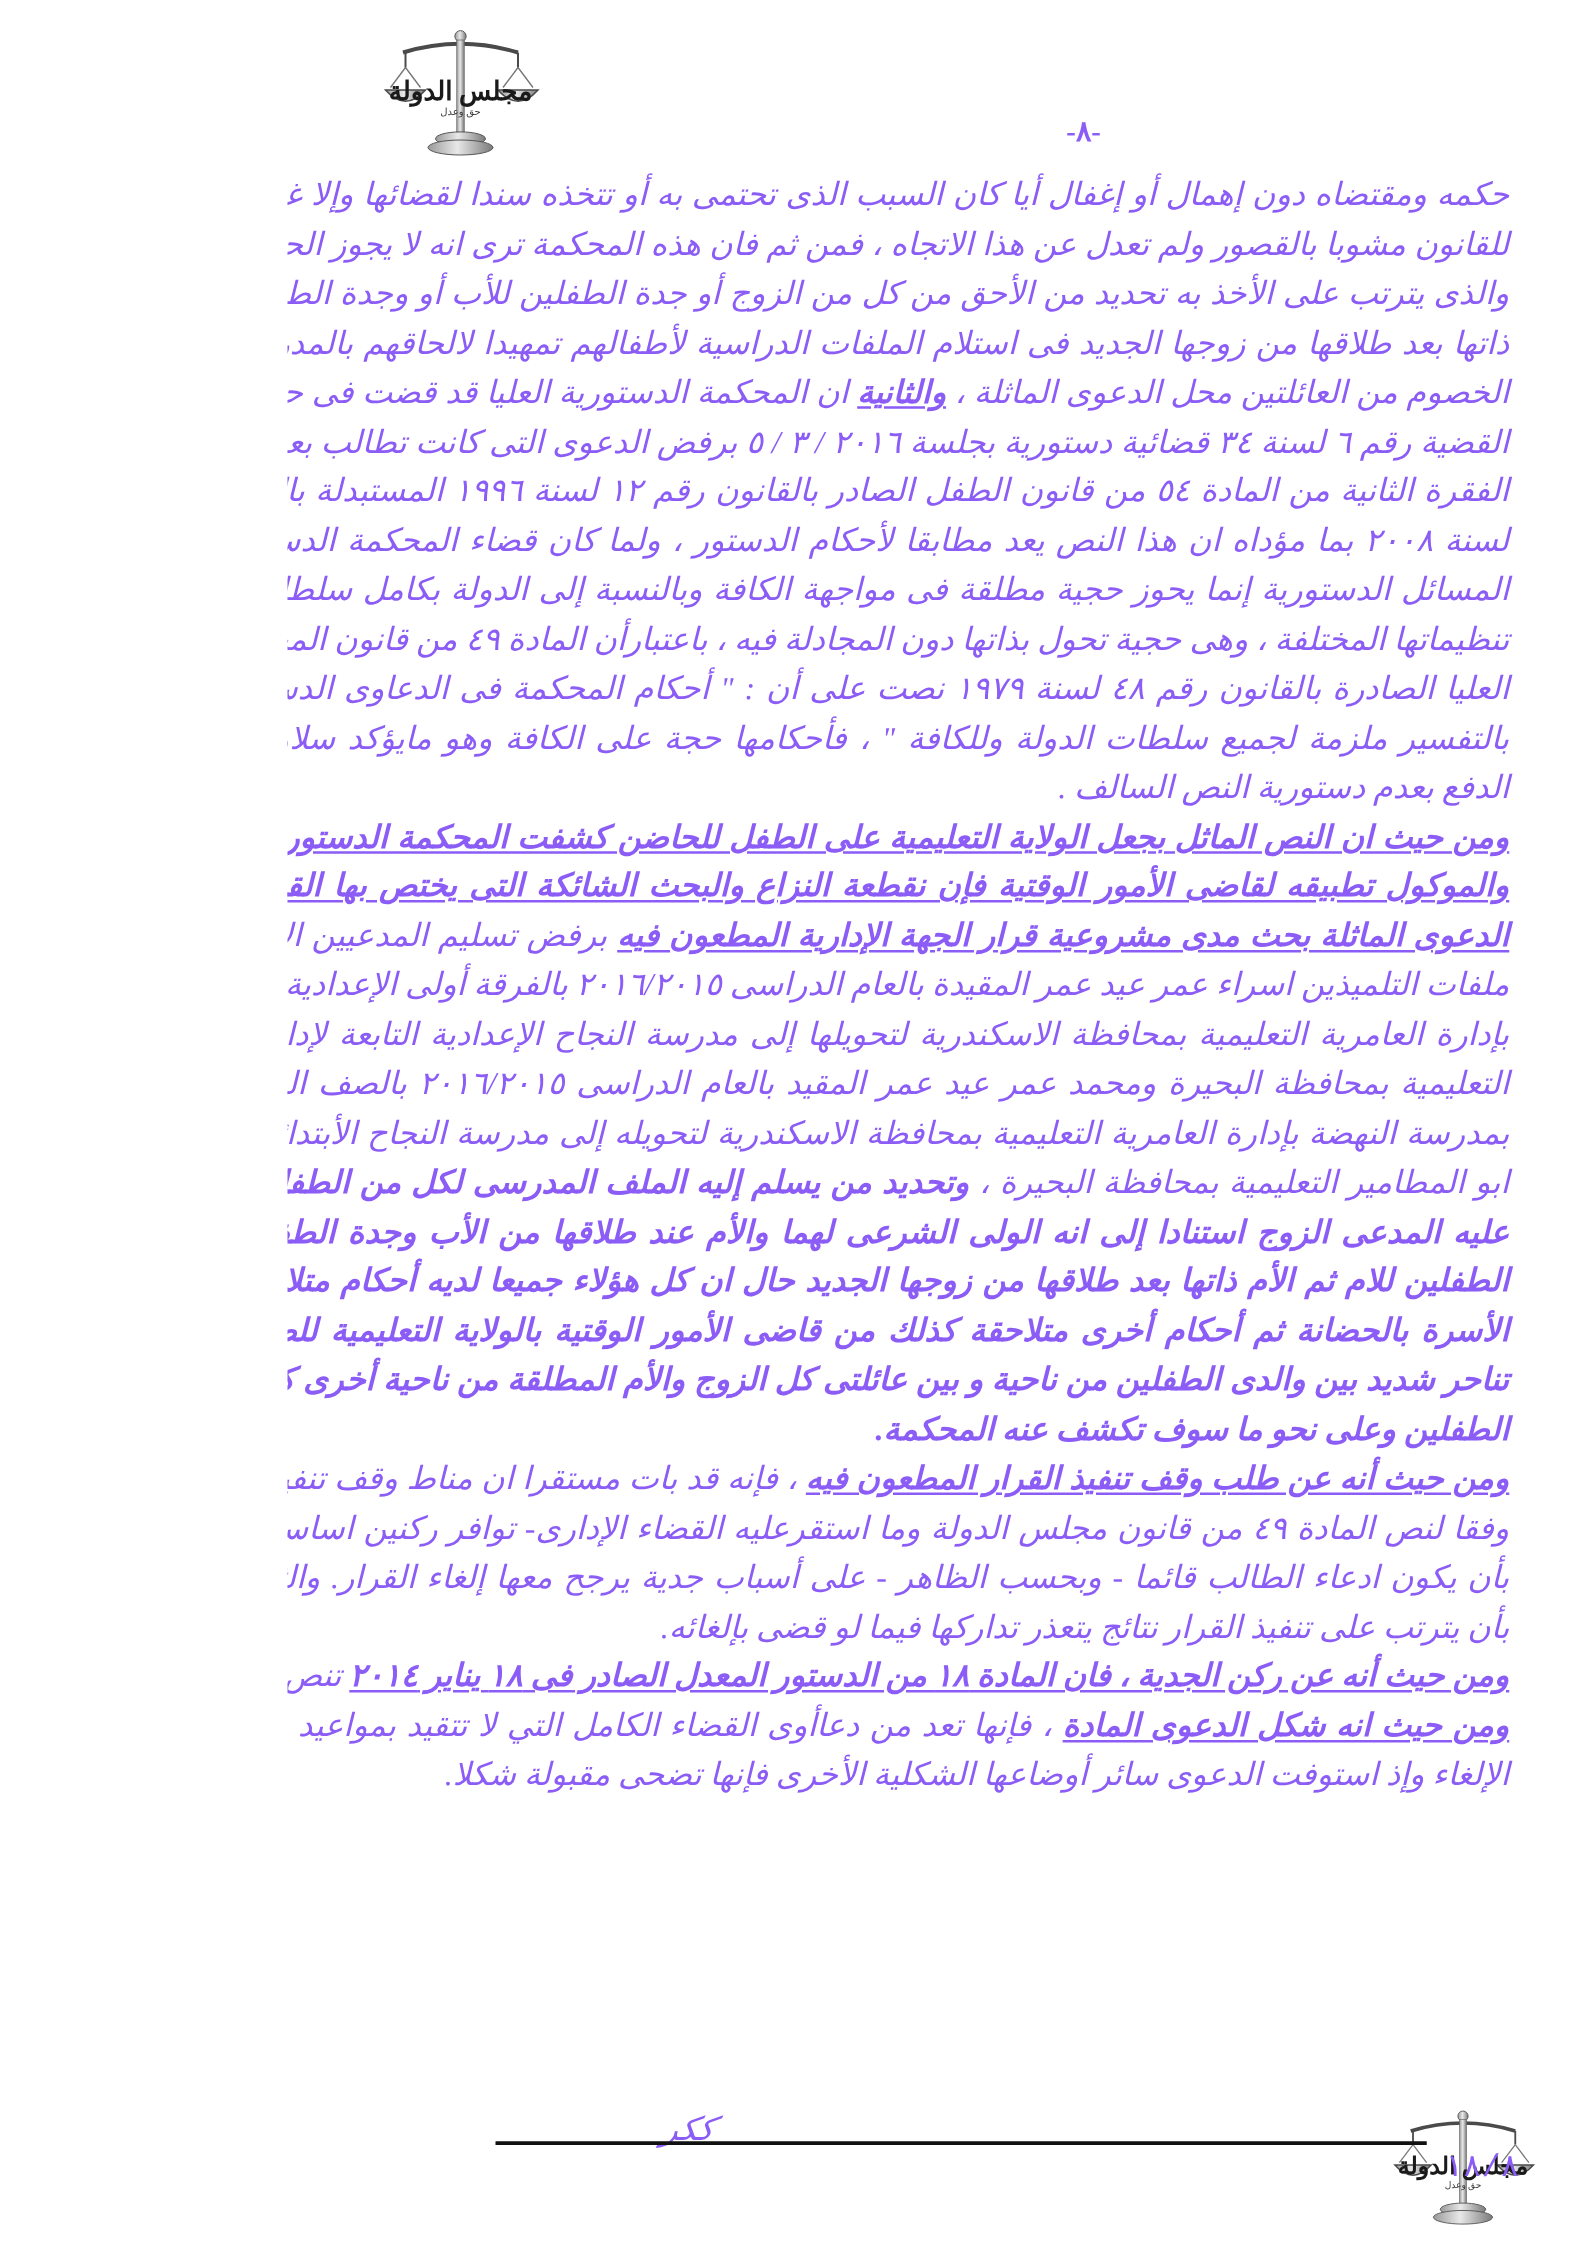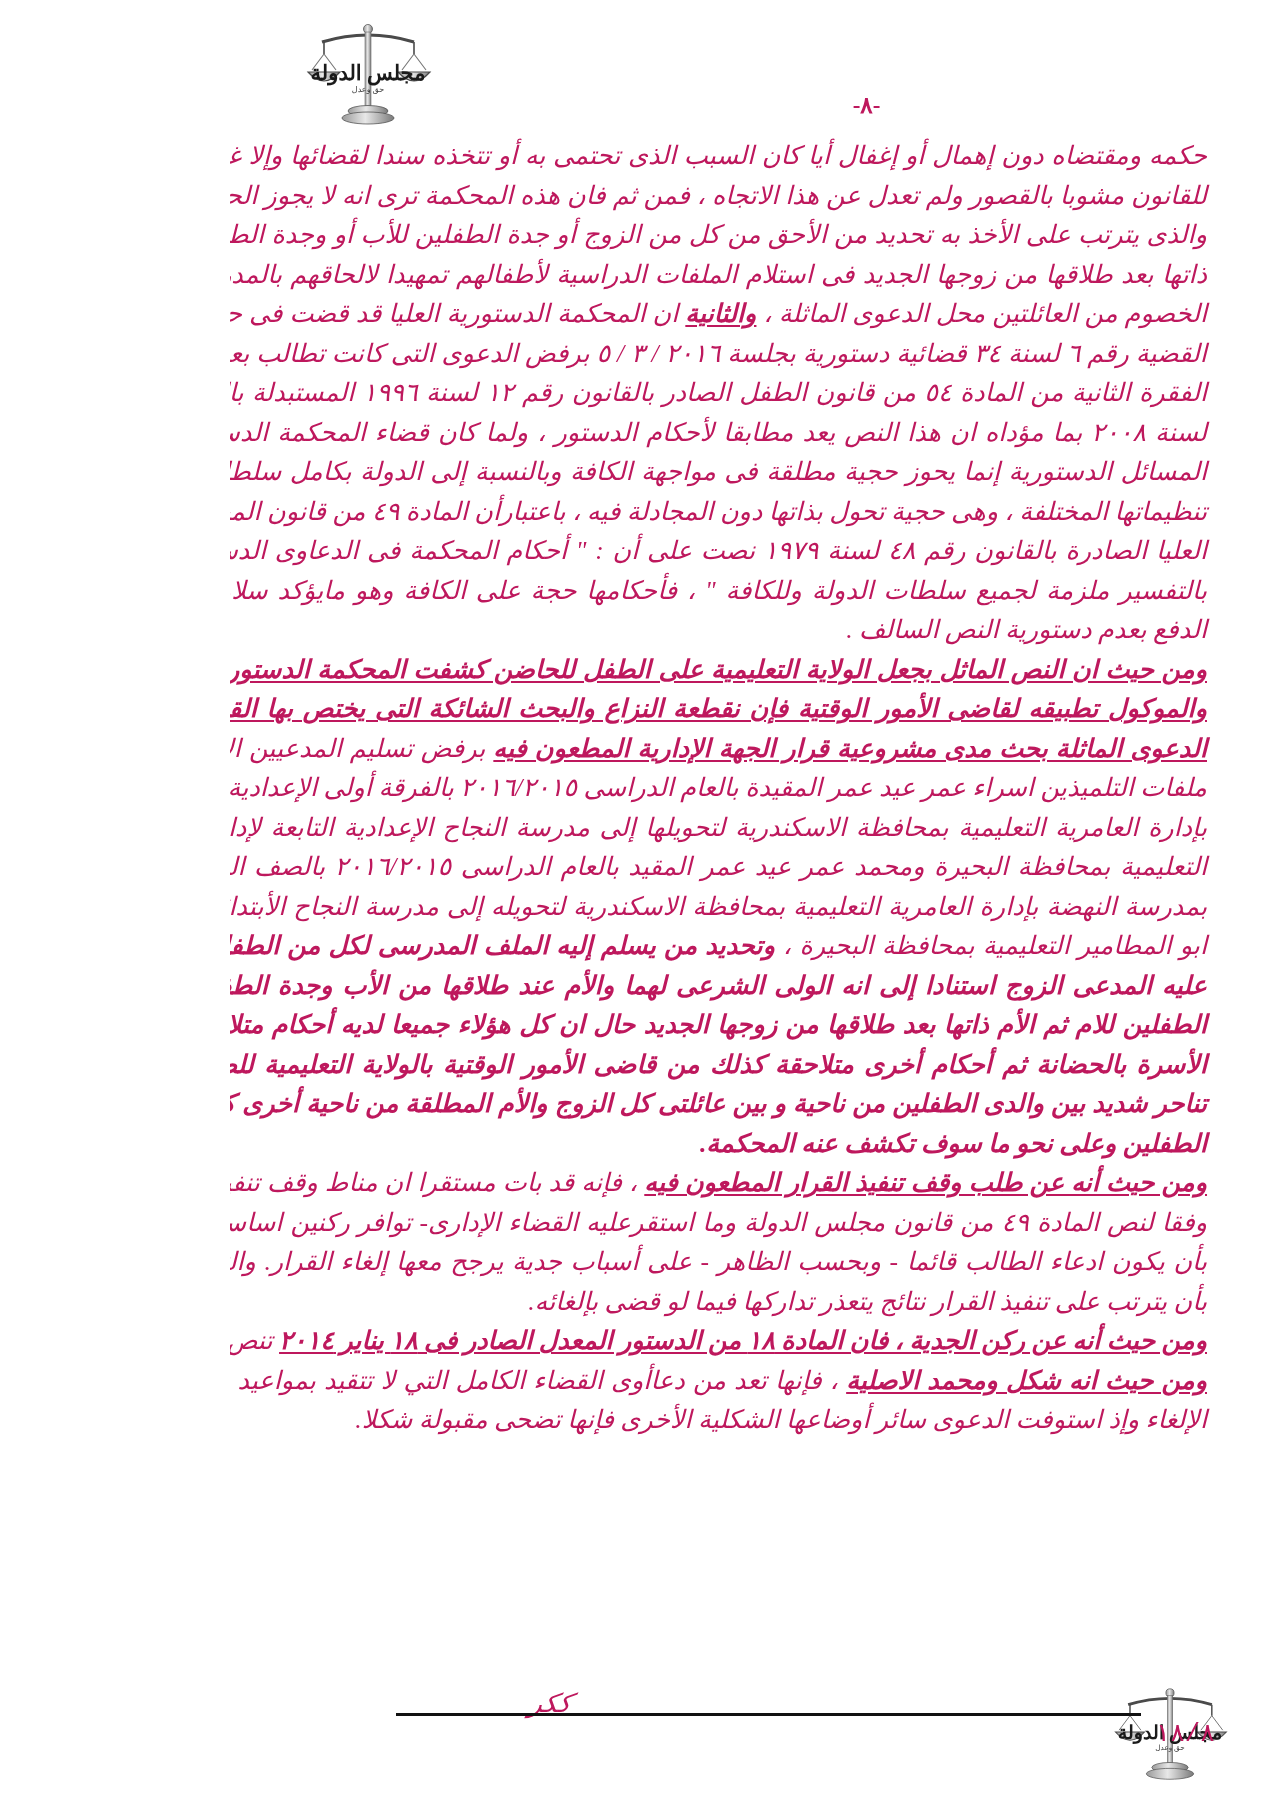--- a/index.html
+++ b/index.html
@@ -7,21 +7,21 @@
     padding: 0;
     background: #ffffff;
   }
   .page {
     position: relative;
     width: 1043px;
     height: 1800px;
     background: #ffffff;
     overflow: hidden;
     font-family: "Liberation Serif", "DejaVu Serif", serif;
-    color: #be185d;
+    color: #8b5cf6;
   }
 
   
   .header {
     position: absolute;
     top: 0;
     left: 0;
     width: 1273px;
     height: 132px;
   }
@@ -157,21 +157,21 @@
   <div class="body-text">
 
     <p><span>حكمه ومقتضاه دون إهمال أو إغفال أيا كان السبب الذى تحتمى به أو تتخذه سندا لقضائها وإلا غدا حكمها مجافيا للقانون مشوبا بالقصور ولم تعدل عن هذا الاتجاه ، فمن ثم فان هذه المحكمة ترى انه لا يجوز الحيد عن هذا النص والذى يترتب على الأخذ به تحديد من الأحق من كل من الزوج أو جدة الطفلين للأب أو وجدة الطفلين للأم  أو الأم ذاتها بعد طلاقها من زوجها الجديد فى استلام الملفات الدراسية لأطفالهم تمهيدا لالحاقهم بالمدرسة التى يرغبها الخصوم من العائلتين محل الدعوى الماثلة ، </span><span class="bu">والثانية</span><span> ان المحكمة الدستورية العليا قد قضت فى حكمها الصادر فى القضية رقم ٦ لسنة  ٣٤ قضائية دستورية بجلسة  ٢٠١٦ / ٣ / ٥  برفض الدعوى التى كانت تطالب بعدم دستورية نص الفقرة الثانية من المادة ٥٤ من قانون الطفل الصادر بالقانون رقم ١٢ لسنة ١٩٩٦ المستبدلة بالقانون رقم ١٢٦ لسنة ٢٠٠٨ بما مؤداه ان هذا النص يعد مطابقا لأحكام الدستور ، ولما كان قضاء المحكمة الدستورية العليا فى المسائل الدستورية إنما يحوز حجية مطلقة فى مواجهة الكافة وبالنسبة إلى الدولة بكامل سلطاتها وعلى امتداد تنظيماتها المختلفة ، وهى حجية تحول بذاتها دون المجادلة فيه ، باعتبارأن المادة ٤٩ من قانون المحكمة الدستورية العليا الصادرة بالقانون رقم ٤٨ لسنة ١٩٧٩  نصت على أن : " أحكام المحكمة فى الدعاوى الدستورية وقراراتها بالتفسير ملزمة لجميع سلطات الدولة وللكافة " ، فأحكامها حجة على الكافة وهو مايؤكد سلامة النظر برفض الدفع بعدم دستورية النص السالف .</span></p>
 
     <p><span class="bu">ومن حيث ان النص الماثل بجعل الولاية التعليمية على الطفل للحاضن كشفت المحكمة الدستورية عن دستوريته والموكول تطبيقه لقاضى الأمور الوقتية فإن نقطعة النزاع والبحث الشائكة التى يختص بها القضاء الادارى فى الدعوى الماثلة  بحث مدى مشروعية قرار الجهة الإدارية المطعون فيه</span><span> برفض تسليم المدعيين الأب والجدة للأب ملفات التلميذين اسراء عمر عيد عمر المقيدة  بالعام الدراسى ٢٠١٦/٢٠١٥ بالفرقة أولى الإعدادية بمدرسة النهضة بإدارة العامرية التعليمية بمحافظة الاسكندرية لتحويلها إلى مدرسة النجاح الإعدادية التابعة لإدارة ابو المطامير التعليمية بمحافظة البحيرة ومحمد عمر عيد عمر المقيد  بالعام الدراسى ٢٠١٦/٢٠١٥ بالصف السادس الأبتدائى  بمدرسة النهضة بإدارة العامرية التعليمية بمحافظة الاسكندرية لتحويله إلى مدرسة النجاح الأبتدائية التابعة لإدارة ابو المطامير التعليمية بمحافظة البحيرة ، </span><span class="bold">وتحديد من يسلم إليه الملف المدرسى لكل من الطفلين بعد ان تنازع عليه المدعى الزوج استنادا إلى انه الولى الشرعى لهما والأم عند طلاقها من الأب وجدة الطفلين للأب وجدة الطفلين للام  ثم الأم ذاتها بعد طلاقها من زوجها الجديد حال ان كل هؤلاء جميعا لديه أحكام متلاحقة من محكمة الأسرة بالحضانة ثم أحكام أخرى متلاحقة كذلك من قاضى الأمور الوقتية بالولاية التعليمية للطفلين وذلك بعد تناحر شديد بين والدى الطفلين من ناحية و بين عائلتى كل الزوج والأم المطلقة من ناحية أخرى كان ضحيته هذين الطفلين وعلى نحو ما سوف تكشف عنه المحكمة.</span></p>
 
     <p><span class="bu">ومن حيث أنه عن طلب وقف تنفيذ القرار المطعون فيه</span><span> ، فإنه قد بات مستقرا ان مناط وقف تنفيذ القرارالإدارى- وفقا لنص المادة ٤٩ من قانون مجلس الدولة وما استقرعليه القضاء الإدارى- توافر ركنين اساسيين أول: الجدية بأن يكون ادعاء الطالب قائما - وبحسب الظاهر - على أسباب جدية يرجح معها إلغاء القرار. والثانى: الاستعجال بأن يترتب على تنفيذ القرار نتائج يتعذر تداركها فيما لو قضى بإلغائه.</span></p>
 
     <p><span class="bu">ومن حيث أنه عن ركن الجدية ، فان المادة ١٨ من الدستور المعدل الصادر فى ١٨ يناير ٢٠١٤</span><span> تنص على انه "</span></p>
 
-    <p><span class="bu">ومن حيث انه  شكل ومحمد الاصلية</span><span> ، فإنها تعد من دعاأوى القضاء الكامل التي لا تتقيد بمواعيد وإجراءات دعوى الإلغاء وإذ استوفت الدعوى سائر أوضاعها الشكلية الأخرى فإنها تضحى مقبولة شكلا.</span></p>
+    <p><span class="bu">ومن حيث انه  شكل الدعوى المادة</span><span> ، فإنها تعد من دعاأوى القضاء الكامل التي لا تتقيد بمواعيد وإجراءات دعوى الإلغاء وإذ استوفت الدعوى سائر أوضاعها الشكلية الأخرى فإنها تضحى مقبولة شكلا.</span></p>
 
   </div>
 
   <div class="logo-bottom">
     <svg class="scales-svg" viewBox="0 0 132 108" xmlns="http://www.w3.org/2000/svg">
       <defs>
         <linearGradient id="metal2" x1="0" y1="0" x2="1" y2="0">
           <stop offset="0%" stop-color="#9a9a9a"></stop>
           <stop offset="45%" stop-color="#e8e8e8"></stop>
           <stop offset="100%" stop-color="#7a7a7a"></stop>

